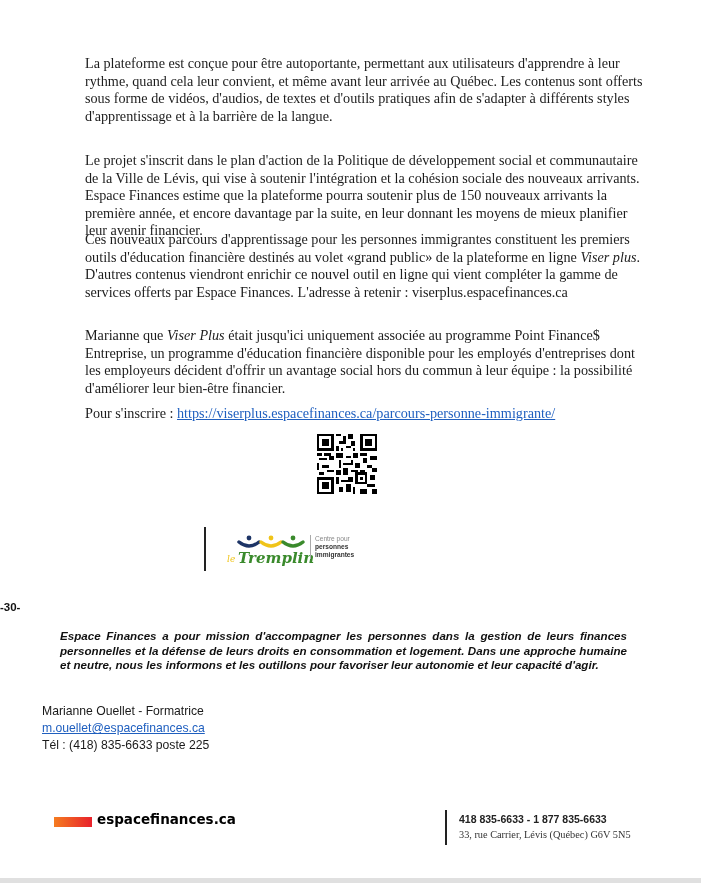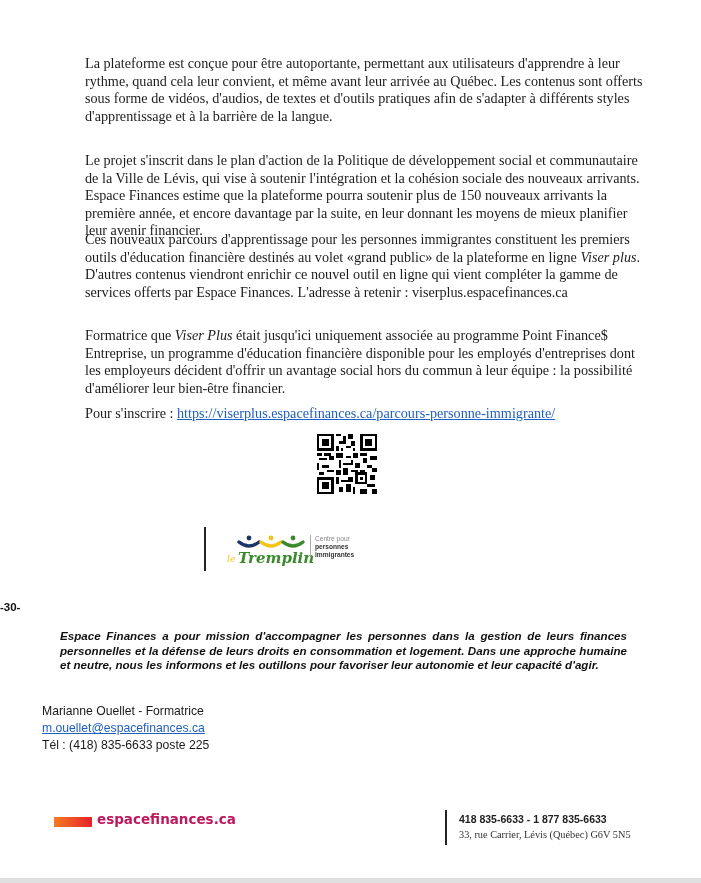--- a/index.html
+++ b/index.html
@@ -56,41 +56,41 @@
     font-family:"Liberation Sans", sans-serif; font-size:12.2px; line-height:17.2px; color:#1a1a1a;
   }
   .contact div { white-space:nowrap; }
 
   .footer-bar {
     position:absolute; left:54px; top:817px; width:38px; height:10px;
     background:linear-gradient(90deg,#f57c20,#e8212b);
   }
   .footer-site {
     position:absolute; left:97px; top:811px;
-    font-family:"DejaVu Sans", sans-serif; font-weight:bold; font-size:13.5px; color:#be185d;
+    font-family:"DejaVu Sans", sans-serif; font-weight:bold; font-size:13.5px; color:#000000;
   }
   .footer-vline { position:absolute; left:445px; top:810px; width:1.5px; height:35px; background:#222; }
   .footer-phones {
     position:absolute; left:459px; top:813px;
     font-family:"Liberation Sans", sans-serif; font-weight:bold; font-size:10.5px; color:#222;
   }
   .footer-address {
     position:absolute; left:459px; top:829px;
     font-family:"Liberation Serif", serif; font-size:10.3px; color:#333;
   }
 </style>
 </head>
 <body>
 
 <div class="page">
 
   <p class="body-text para p1">La plateforme est conçue pour être autoportante, permettant aux utilisateurs d'apprendre à leur rythme, quand cela leur convient, et même avant leur arrivée au Québec. Les contenus sont offerts sous forme de vidéos, d'audios, de textes et d'outils pratiques afin de s'adapter à différents styles d'apprentissage et à la barrière de la langue.</p>
   <p class="body-text para p2">Le projet s'inscrit dans le plan d'action de la Politique de développement social et communautaire de la Ville de Lévis, qui vise à soutenir l'intégration et la cohésion sociale des nouveaux arrivants. Espace Finances estime que la plateforme pourra soutenir plus de 150 nouveaux arrivants la première année, et encore davantage par la suite, en leur donnant les moyens de mieux planifier leur avenir financier.</p>
   <p class="body-text para p3"><span>Ces nouveaux parcours d'apprentissage pour les personnes immigrantes constituent les premiers outils d'éducation financière destinés au volet «grand public» de la plateforme en ligne </span><em>Viser plus</em><span>. D'autres contenus viendront enrichir ce nouvel outil en ligne qui vient compléter la gamme de services offerts par Espace Finances. L'adresse à retenir : viserplus.espacefinances.ca</span></p>
-  <p class="body-text para p4"><span>Formatrice que </span><em>Viser Plus</em><span> était jusqu'ici uniquement associée au programme Point Finance$ Entreprise, un programme d'éducation financière disponible pour les employés d'entreprises dont les employeurs décident d'offrir un avantage social hors du commun à leur équipe : la possibilité d'améliorer leur bien-être financier.</span></p>
+  <p class="body-text para p4"><span>Marianne que </span><em>Viser Plus</em><span> était jusqu'ici uniquement associée au programme Point Finance$ Entreprise, un programme d'éducation financière disponible pour les employés d'entreprises dont les employeurs décident d'offrir un avantage social hors du commun à leur équipe : la possibilité d'améliorer leur bien-être financier.</span></p>
   <p class="body-text para p5"><span>Pour s'inscrire : </span><a class="link">https://viserplus.espacefinances.ca/parcours-personne-immigrante/</a></p>
 
   <svg class="qr" viewBox="0 0 25 25" shape-rendering="crispEdges">
     <rect width="25" height="25" fill="#fff"></rect>
     <g fill="#000">
       <rect x="0" y="0" width="7" height="7"></rect>
         <rect x="1" y="1" width="5" height="5" fill="#fff"></rect>
         <rect x="2" y="2" width="3" height="3"></rect>
       <rect x="18" y="0" width="7" height="7"></rect>
         <rect x="19" y="1" width="5" height="5" fill="#fff"></rect>

